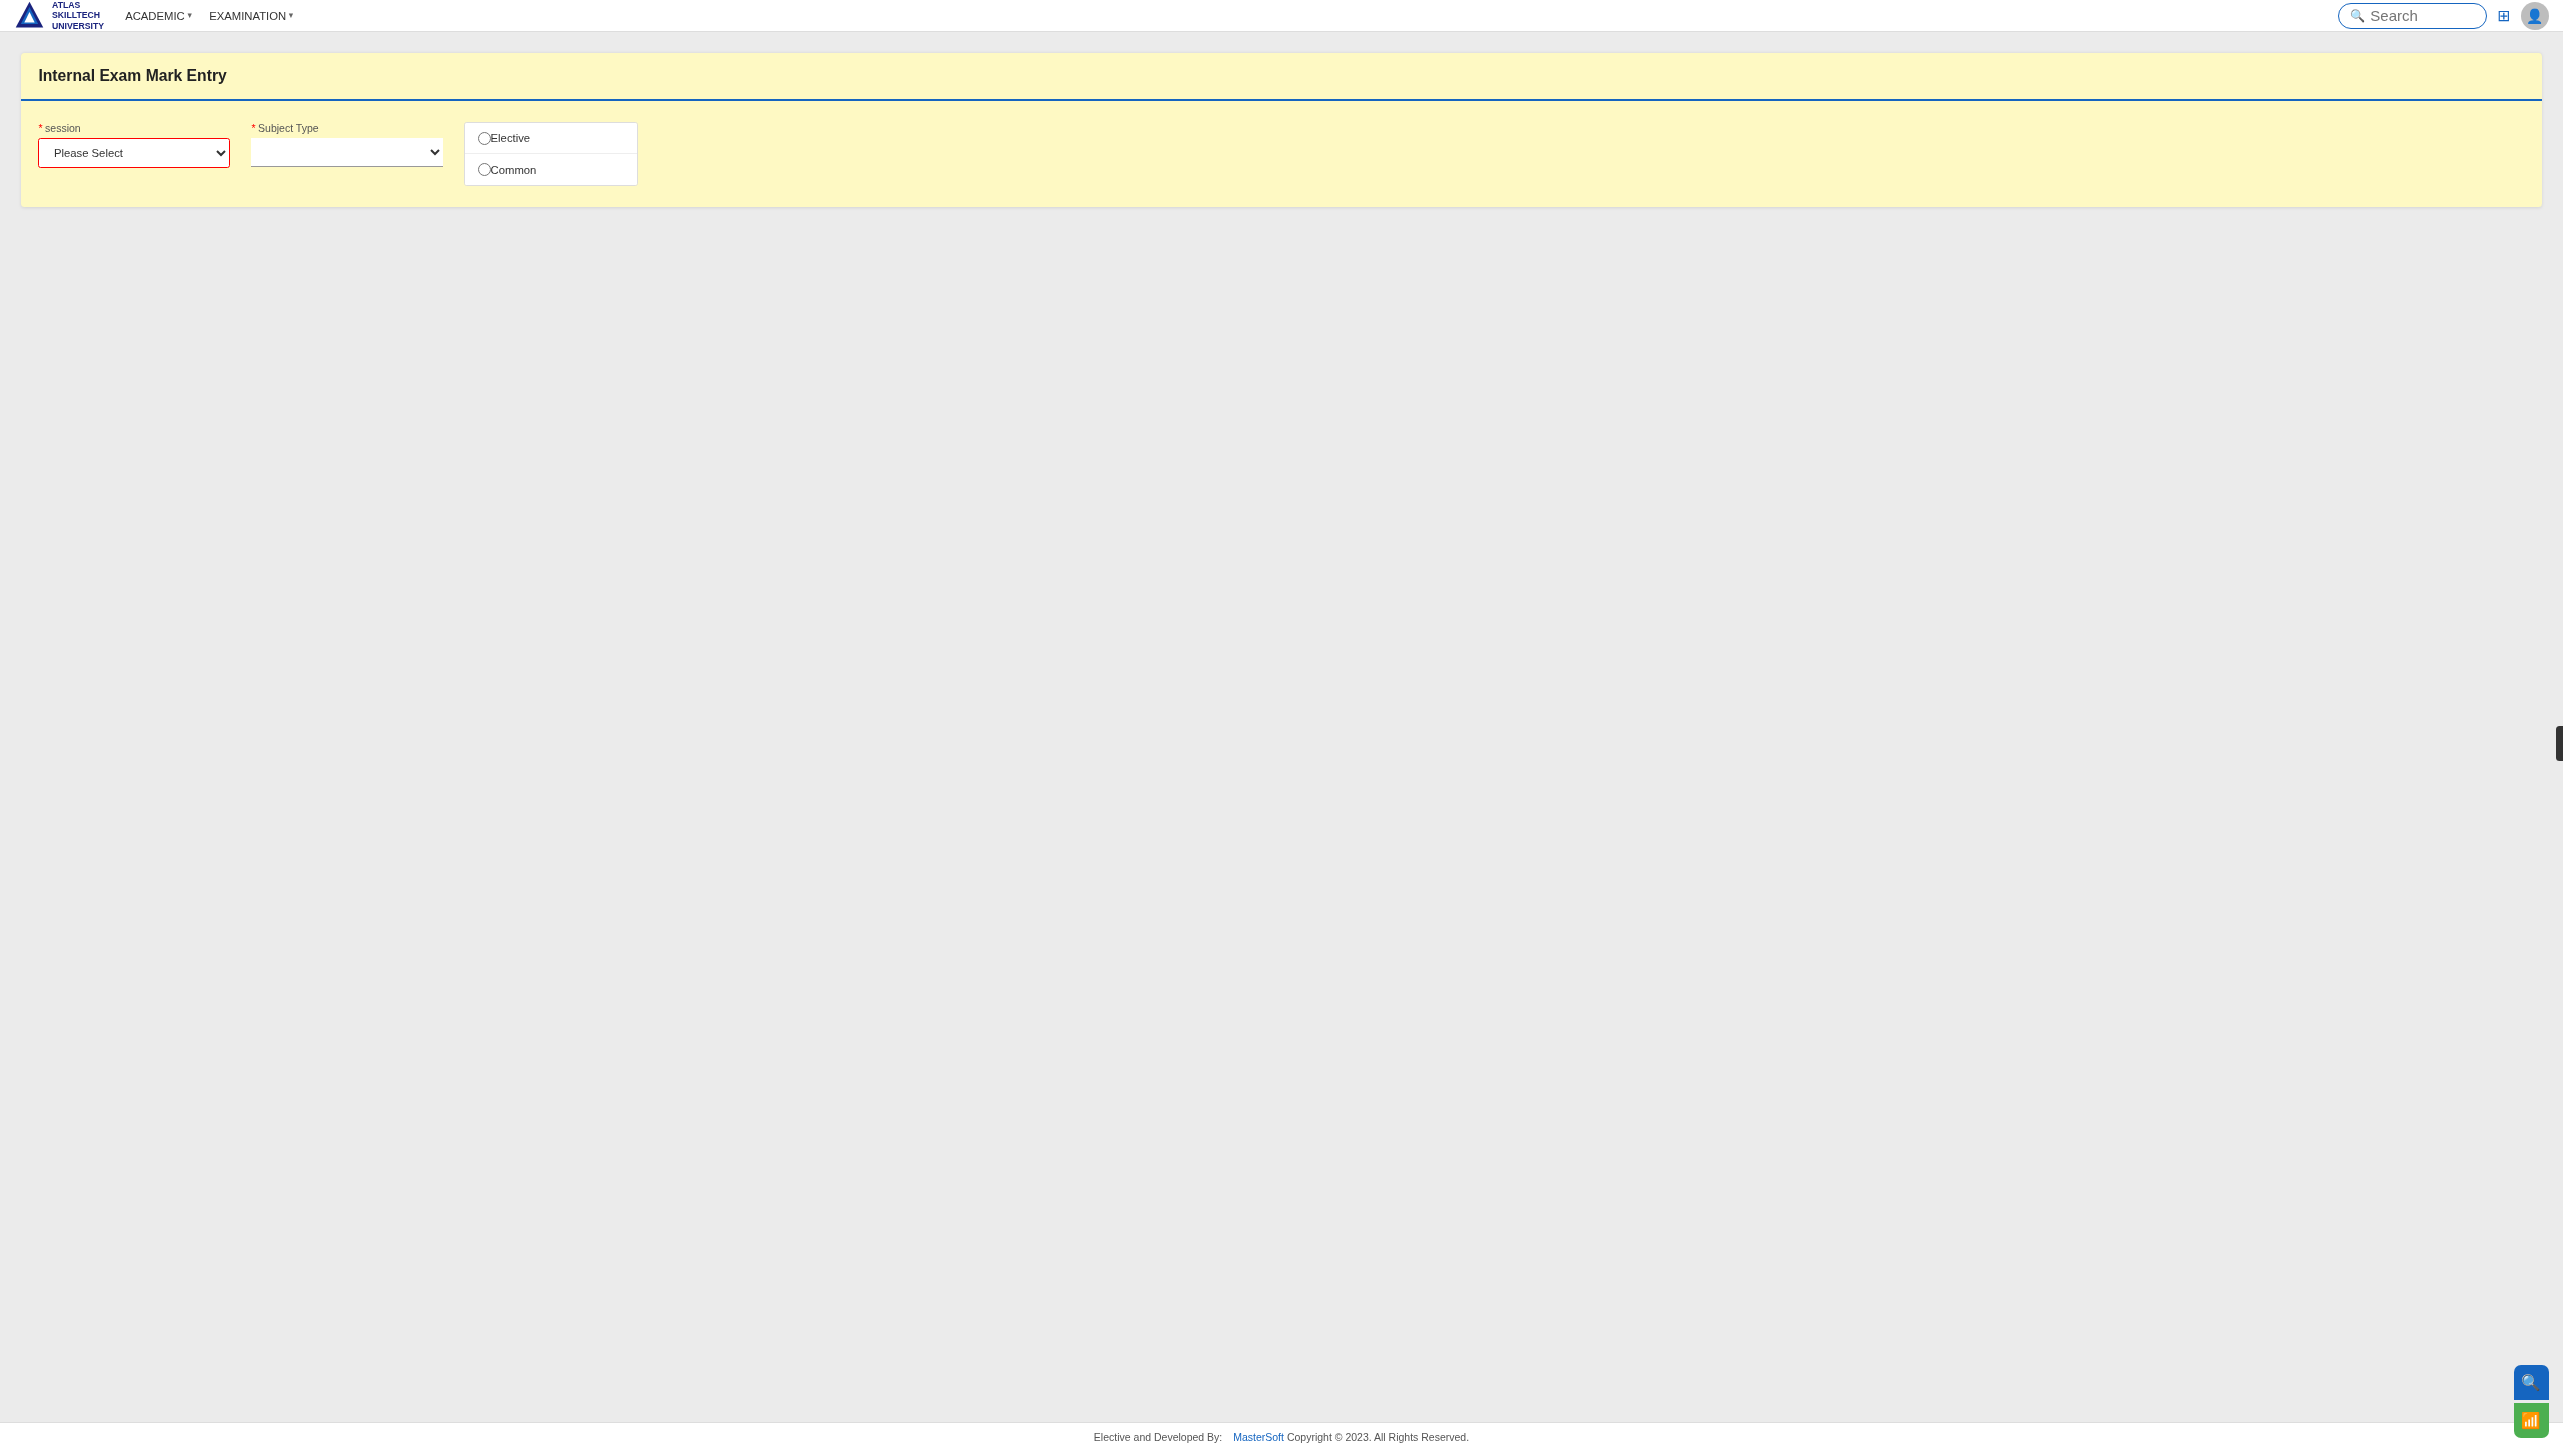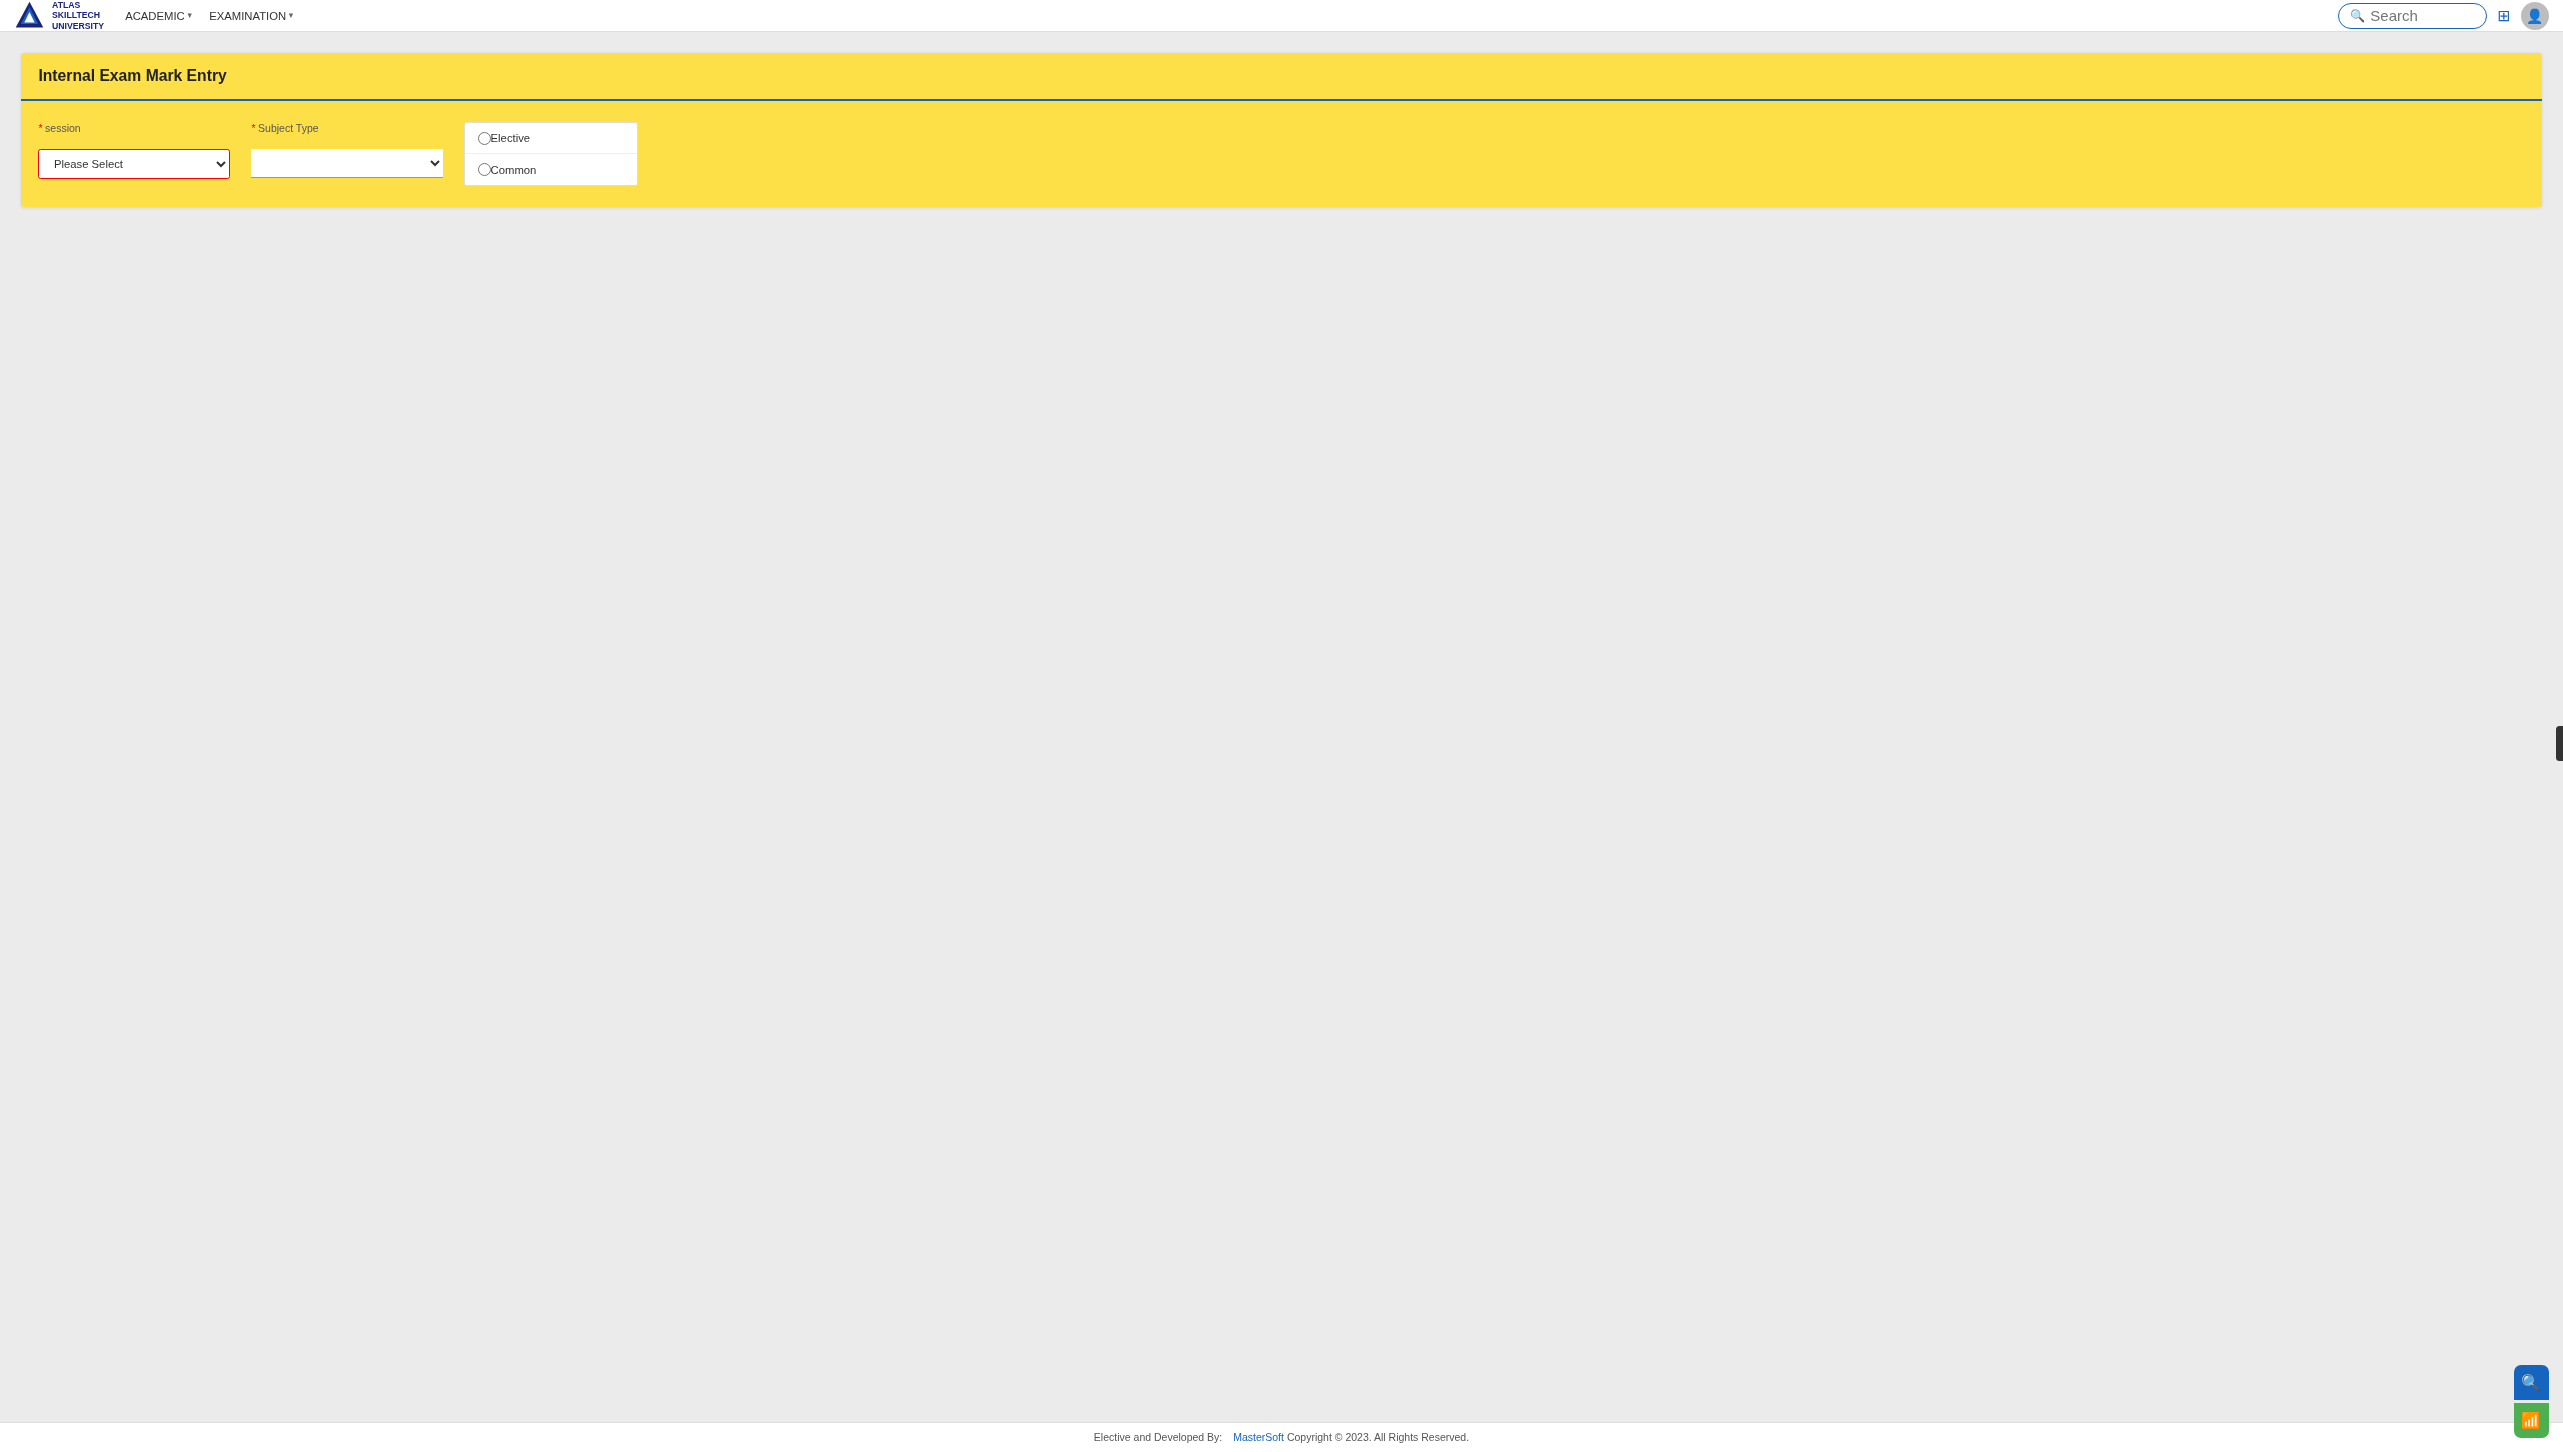--- a/index.html
+++ b/index.html
@@ -137,21 +137,21 @@
     }
 
     
     .content {
       flex: 1;
       padding: 21px;
       overflow-y: auto;
       background: #ebebeb;
     }
     .card {
-      background: #fde047;
+      background: #fef9c3;
       border-radius: 3.5px;
       box-shadow: 0 0.9px 3.5px rgba(0,0,0,0.1);
       overflow: hidden;
     }
     .card-header {
       padding: 14px 17.4px;
       border-bottom: 2.6px solid #1565c0;
     }
     .card-title {
       font-size: 15.7px;
@@ -162,21 +162,21 @@
       padding: 21px 17.4px;
     }
     .form-row {
       display: flex;
       gap: 21px;
       align-items: flex-start;
     }
     .form-group {
       display: flex;
       flex-direction: column;
-      gap: 15px;
+      gap: 4px;
       min-width: 174px;
     }
     .form-label {
       font-size: 10.5px;
       color: #555;
     }
     .form-label .required {
       color: red;
       margin-right: 2.6px;
     }

